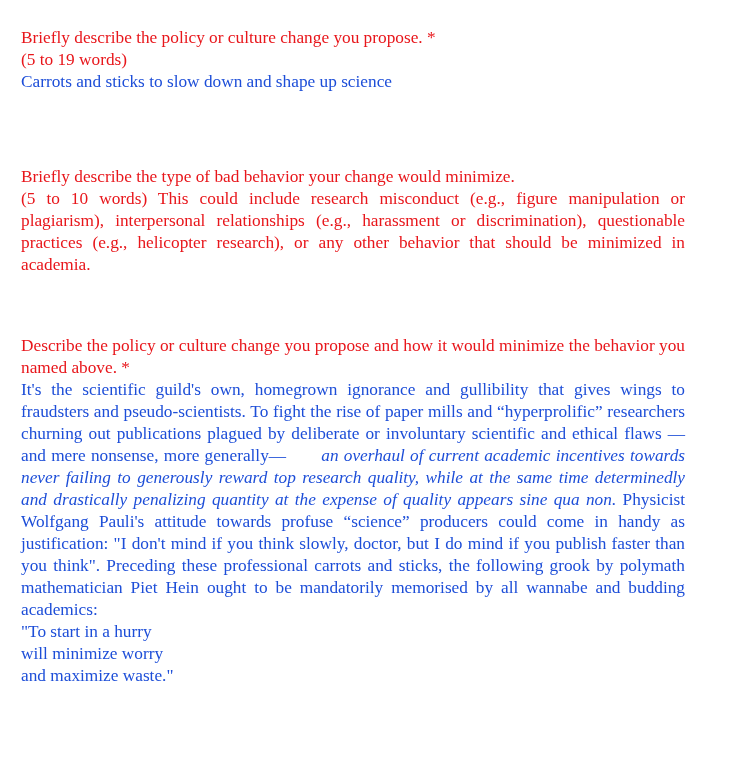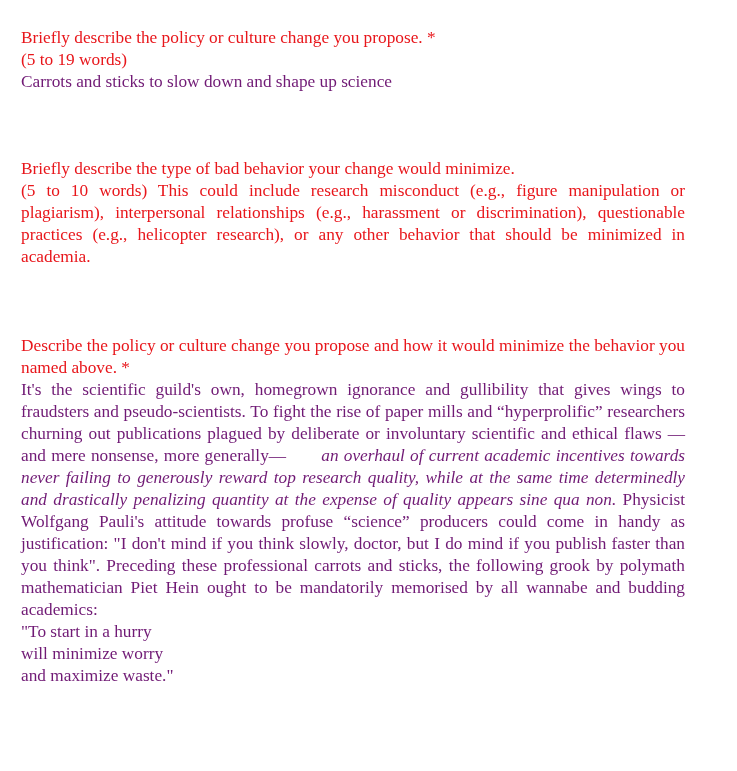--- a/index.html
+++ b/index.html
@@ -4,25 +4,25 @@
 <style>
   html, body { margin: 0; padding: 0; background: #ffffff; }
   body {
     width: 737px; height: 771px; overflow: hidden;
     font-family: "Liberation Serif", "DejaVu Serif", serif;
     font-size: 17.3px; line-height: 22px; color: #111111;
   }
   .page { position: relative; width: 607px; height: 771px; }
   .section { position: absolute; left: 21px; width: 664px; }
   .q { color: #e8161b; }
-  .a { color: #701a75; }
+  .a { color: #1d4ed8; }
   .just { text-align: justify; text-align-last: left; }
   p { margin: 0; }
   #s1 { top: 27px; }
-  #s2 { top: 158px; }
+  #s2 { top: 166px; }
   #s3 { top: 335px; }
   .star { color: #e8161b; }
   em { font-style: italic; margin-left: 30px; }
 </style>
 </head>
 <body>
 
 <div class="page">
 
   <div class="section" id="s1">

